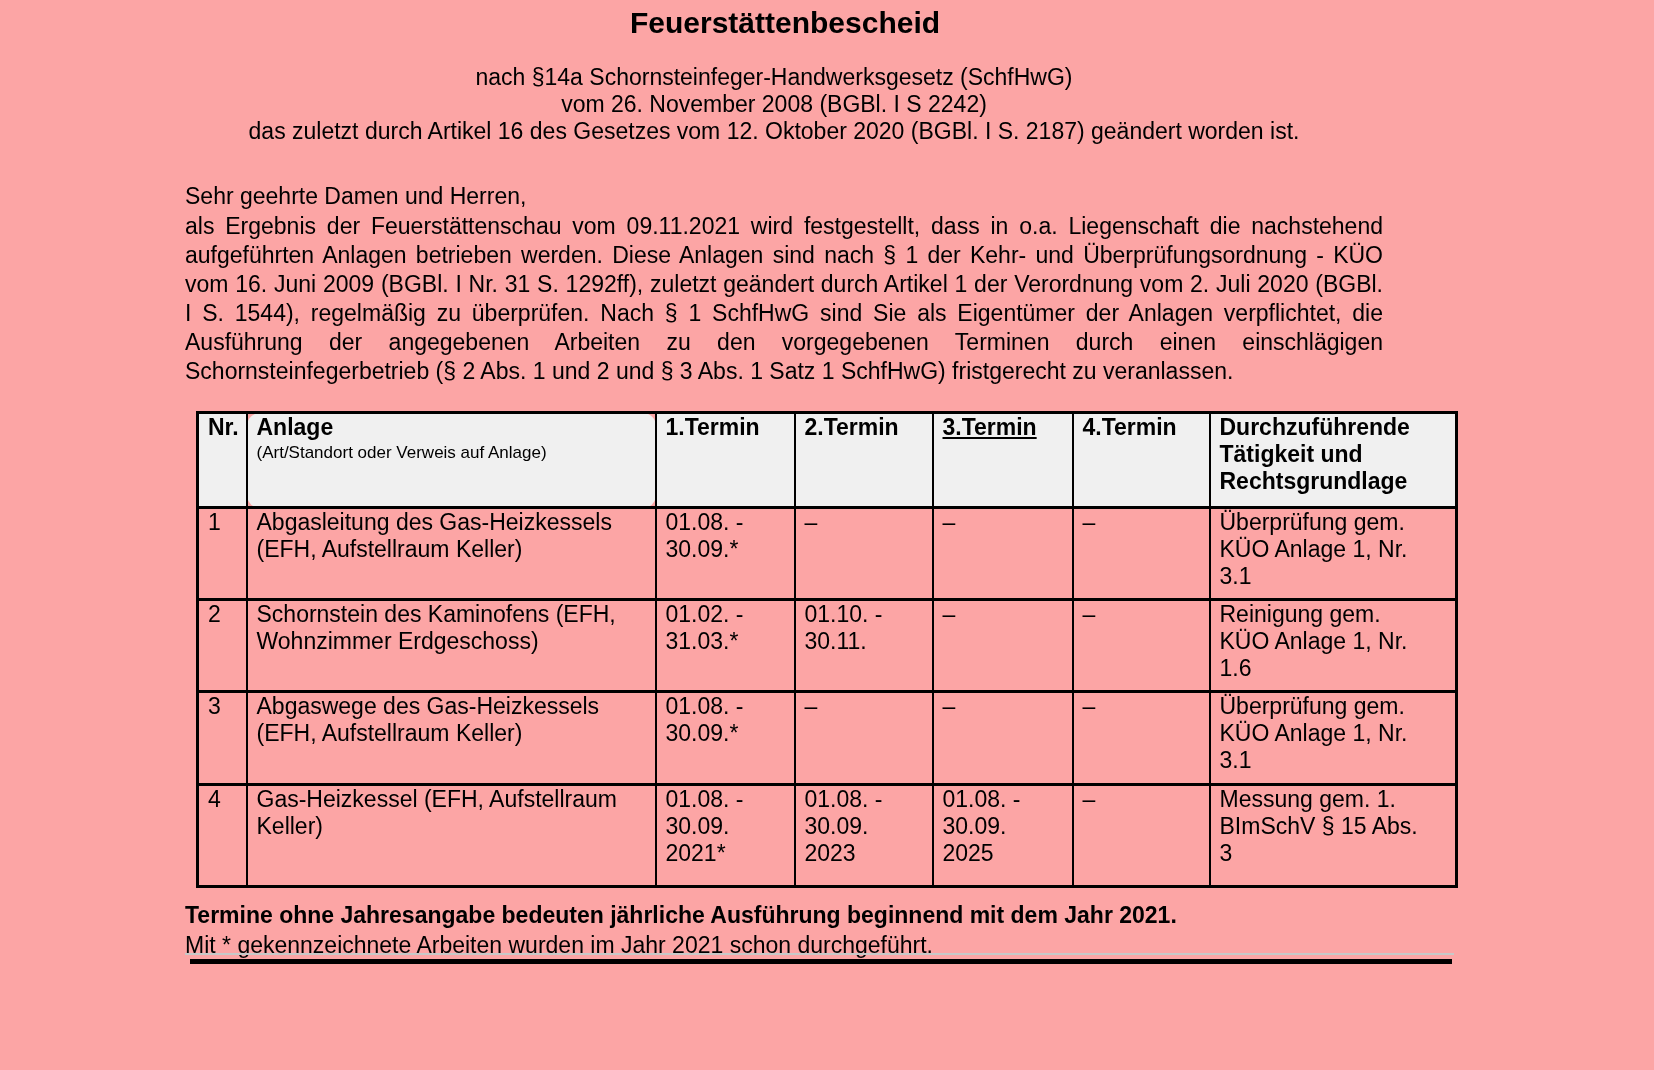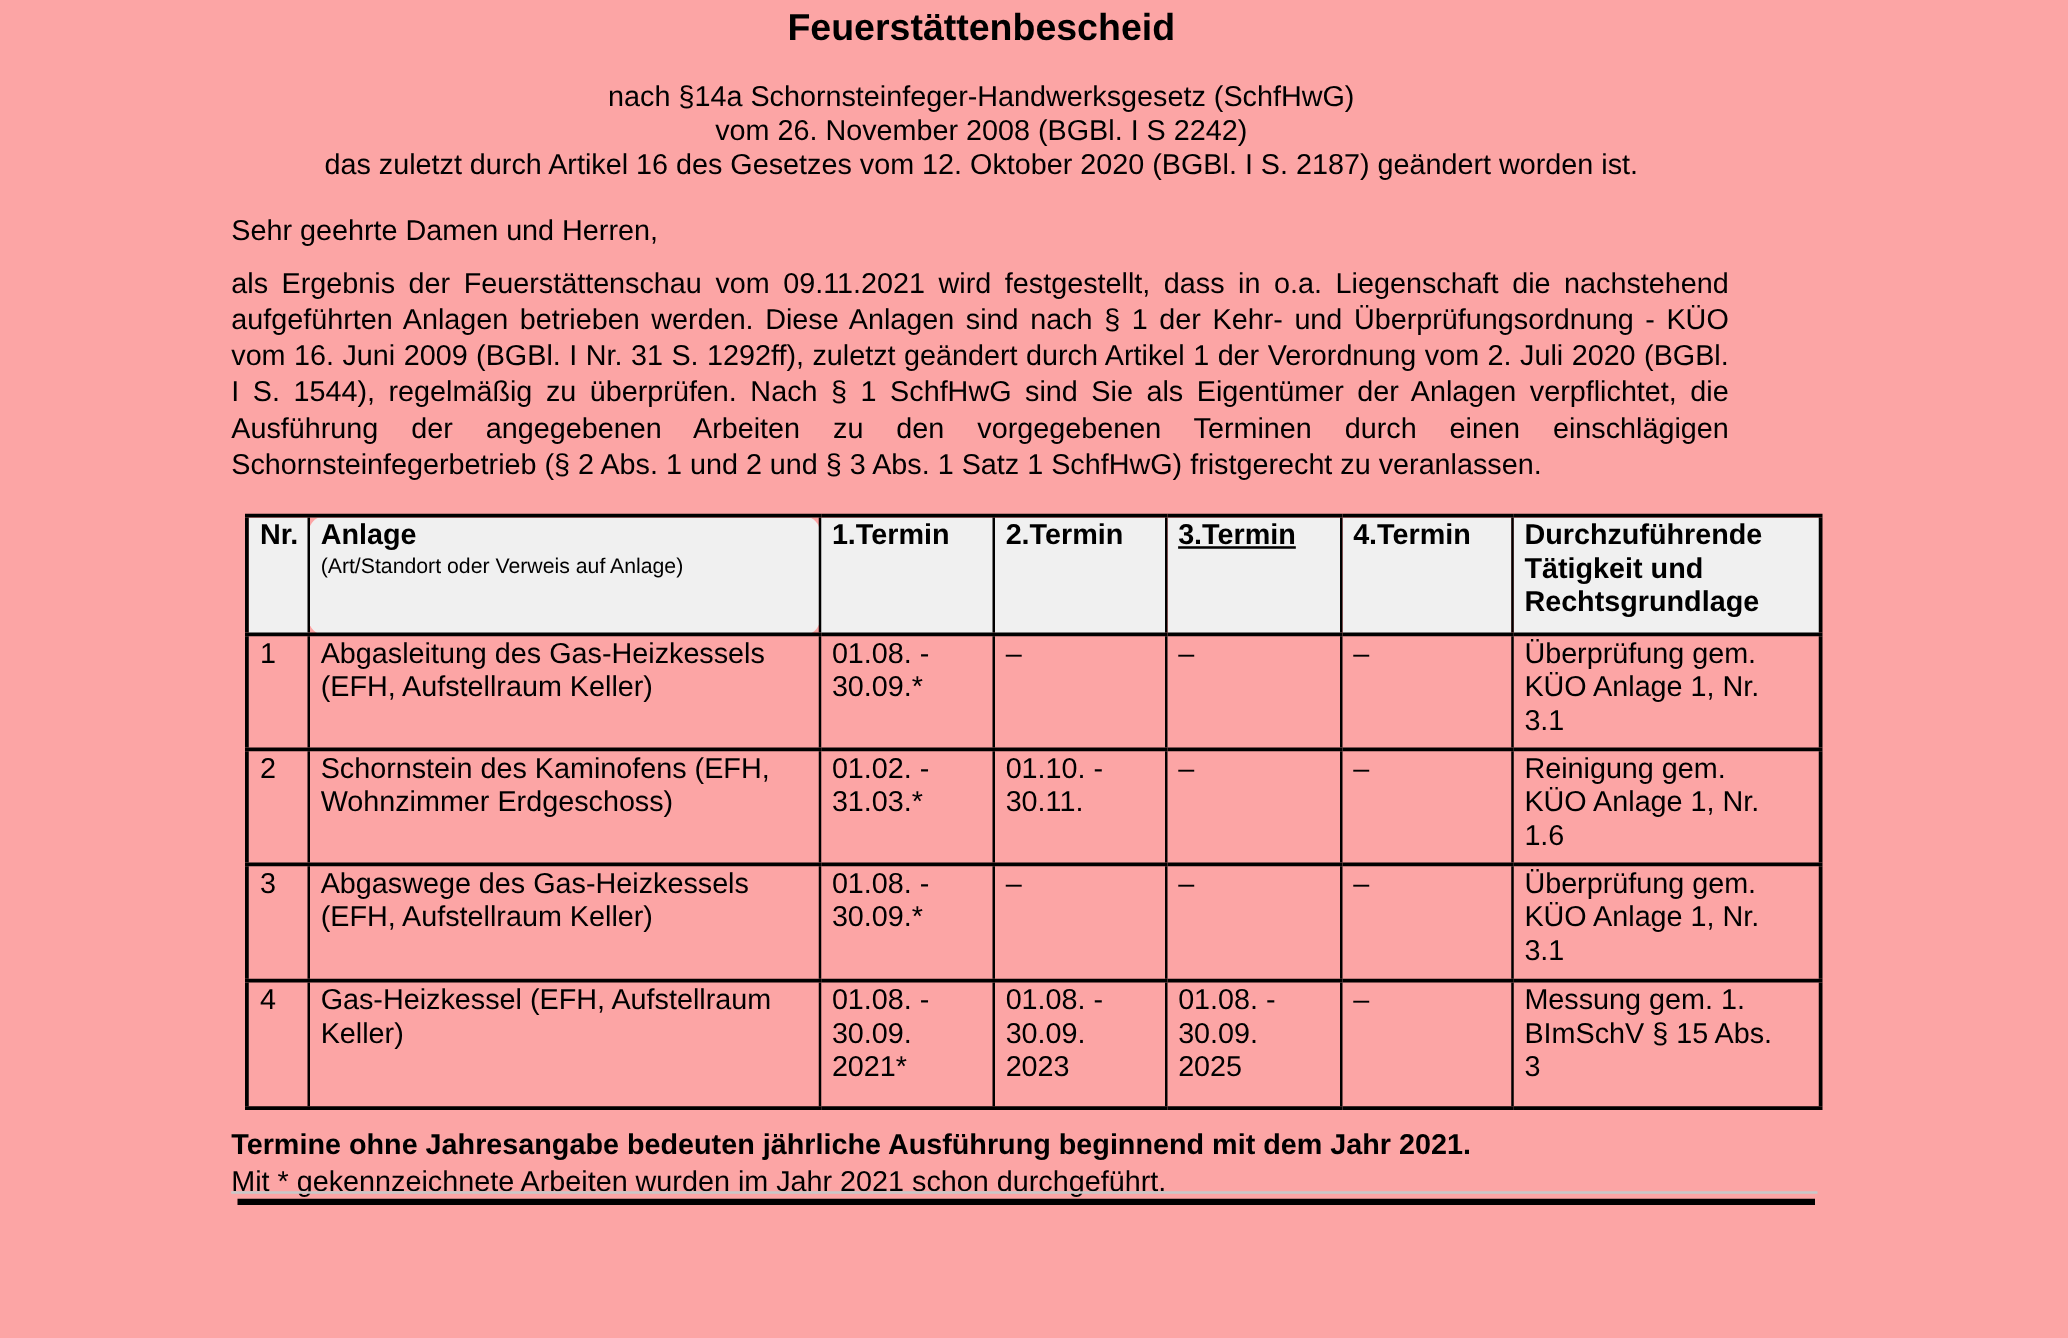--- a/index.html
+++ b/index.html
@@ -9,25 +9,25 @@
     background:#ffffff;
     color:#000000;
     font-family:"Liberation Sans","DejaVu Sans",sans-serif;
     overflow:hidden;
   }
   .title {
     position:absolute; top:6px; left:185px; width:1200px;
     text-align:center; font-weight:bold; font-size:30px; line-height:34px;
   }
   .subtitle {
-    position:absolute; top:64px; left:185px; width:1200px;
+    position:absolute; top:64px; left:174px; width:1200px;
     text-align:center; font-size:23px; line-height:27px;
   }
   .salutation {
-    position:absolute; top:170px; left:185px; width:1200px;
+    position:absolute; top:182px; left:185px; width:1200px;
     font-size:23px; line-height:29px;
   }
   .intro {
     position:absolute; top:212px; left:185px; width:1198px;
     font-size:23px; line-height:29px; text-align:justify;
   }
   table.schedule {
     position:absolute; top:411px; left:196px;
     border-collapse:collapse; table-layout:fixed;
     width:1259px;

